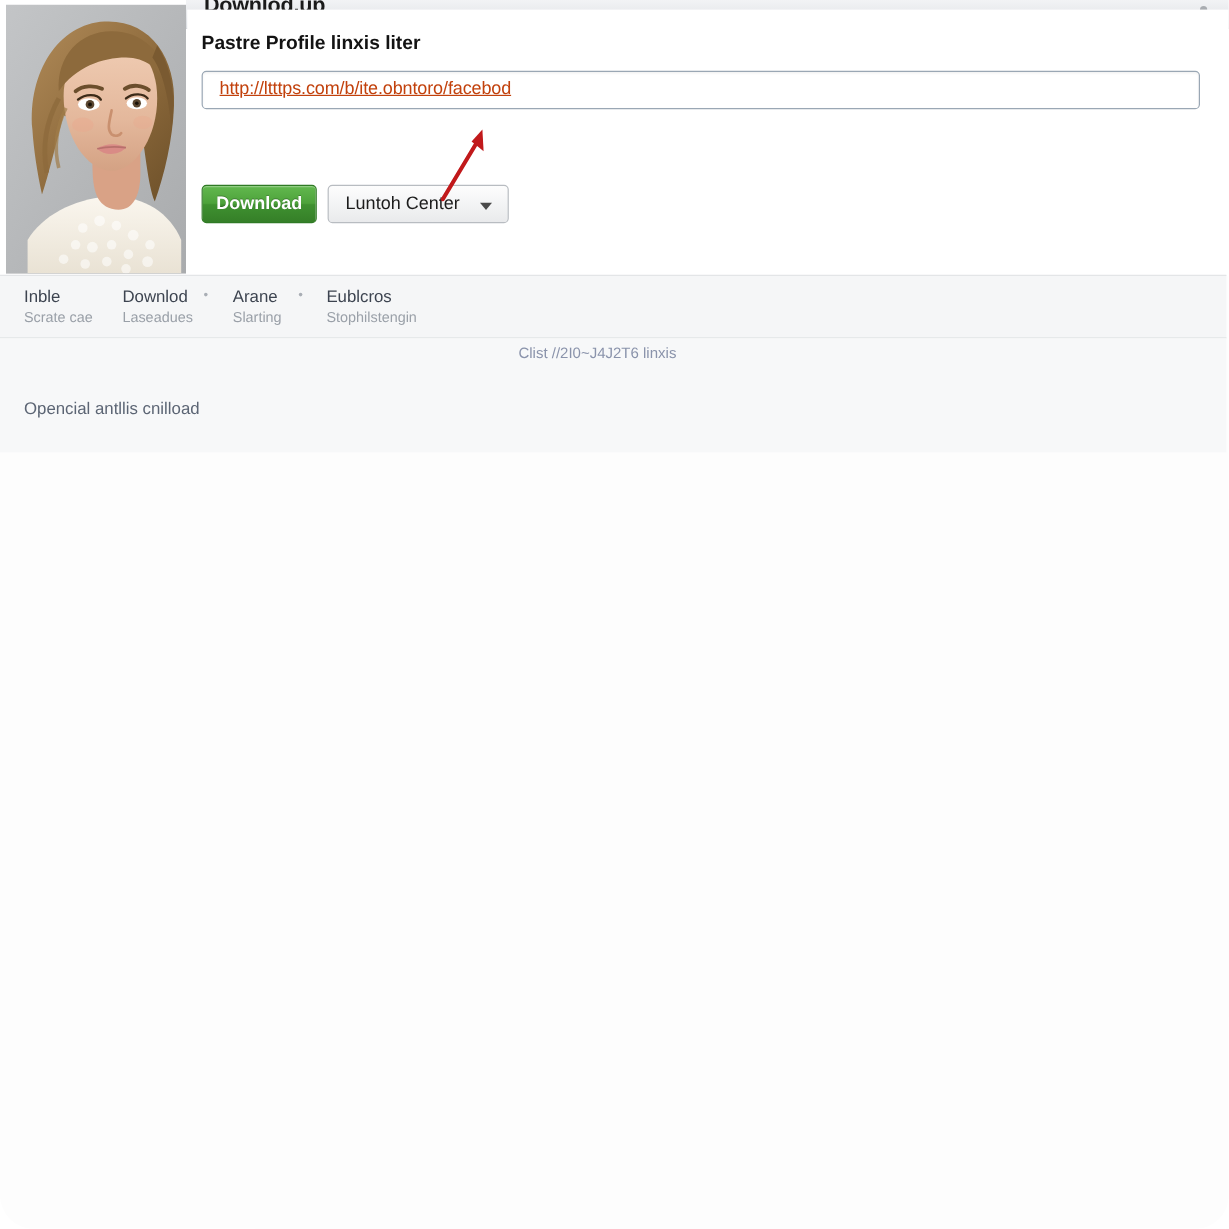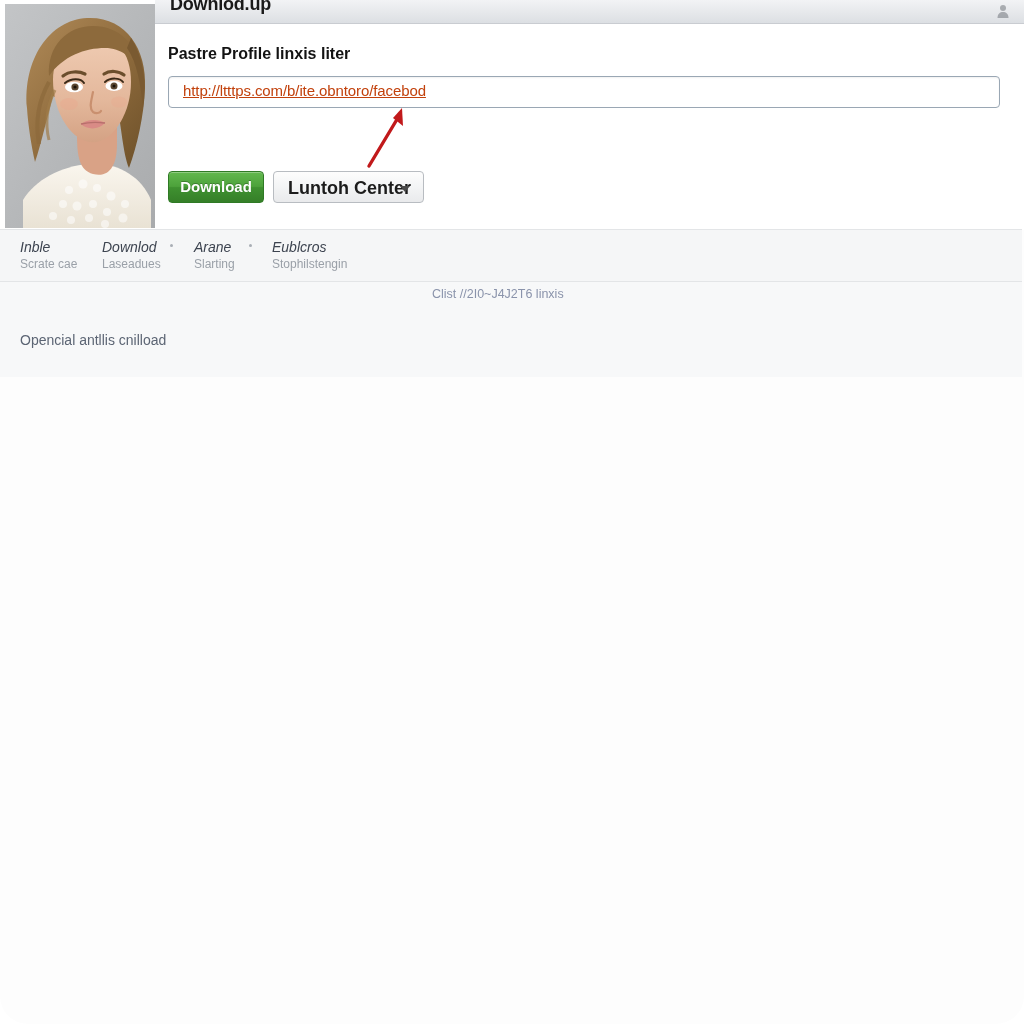--- a/index.html
+++ b/index.html
@@ -70,21 +70,21 @@
     height: 224px;
     overflow: hidden;
     background: #b9bbbd;
   }
   .photo svg { display: block; }
 
   
   .form-body {
     position: absolute;
     left: 156px;
-    top: 25px;
+    top: 8px;
     width: 868px;
     height: 203px;
     background: #ffffff;
     box-sizing: border-box;
     padding-left: 24px;
   }
 
   .form-heading {
     position: absolute;
     left: 12px;
@@ -155,22 +155,22 @@
     border: 1px solid #b8bcc1;
     border-radius: 4px;
     background: linear-gradient(to bottom, #fdfdfd 0%, #f3f4f5 50%, #e9eaec 100%);
     box-sizing: border-box;
     cursor: pointer;
   }
   .btn-dropdown-label {
     position: absolute;
     left: 14px;
     top: 6px;
-    font-size: 18px;
-    font-weight: bold;
+    font-size: 15px;
+    font-weight: normal;
     color: #1c1c1c;
     white-space: nowrap;
   }
   .caret {
     position: absolute;
     right: 13px;
     top: 14px;
     width: 0;
     height: 0;
     border-left: 5px solid transparent;
@@ -203,21 +203,20 @@
 
   .nav-col {
     position: absolute;
     top: 8px;
   }
   .nav-col-title {
     font-size: 14px;
     color: #3d4450;
     white-space: nowrap;
     line-height: 18px;
-    font-style: italic;
   }
   .nav-col-sub {
     font-size: 12px;
     color: #9aa0a8;
     white-space: nowrap;
     line-height: 17px;
   }
   .nav-dot {
     position: absolute;
     top: 14px;

